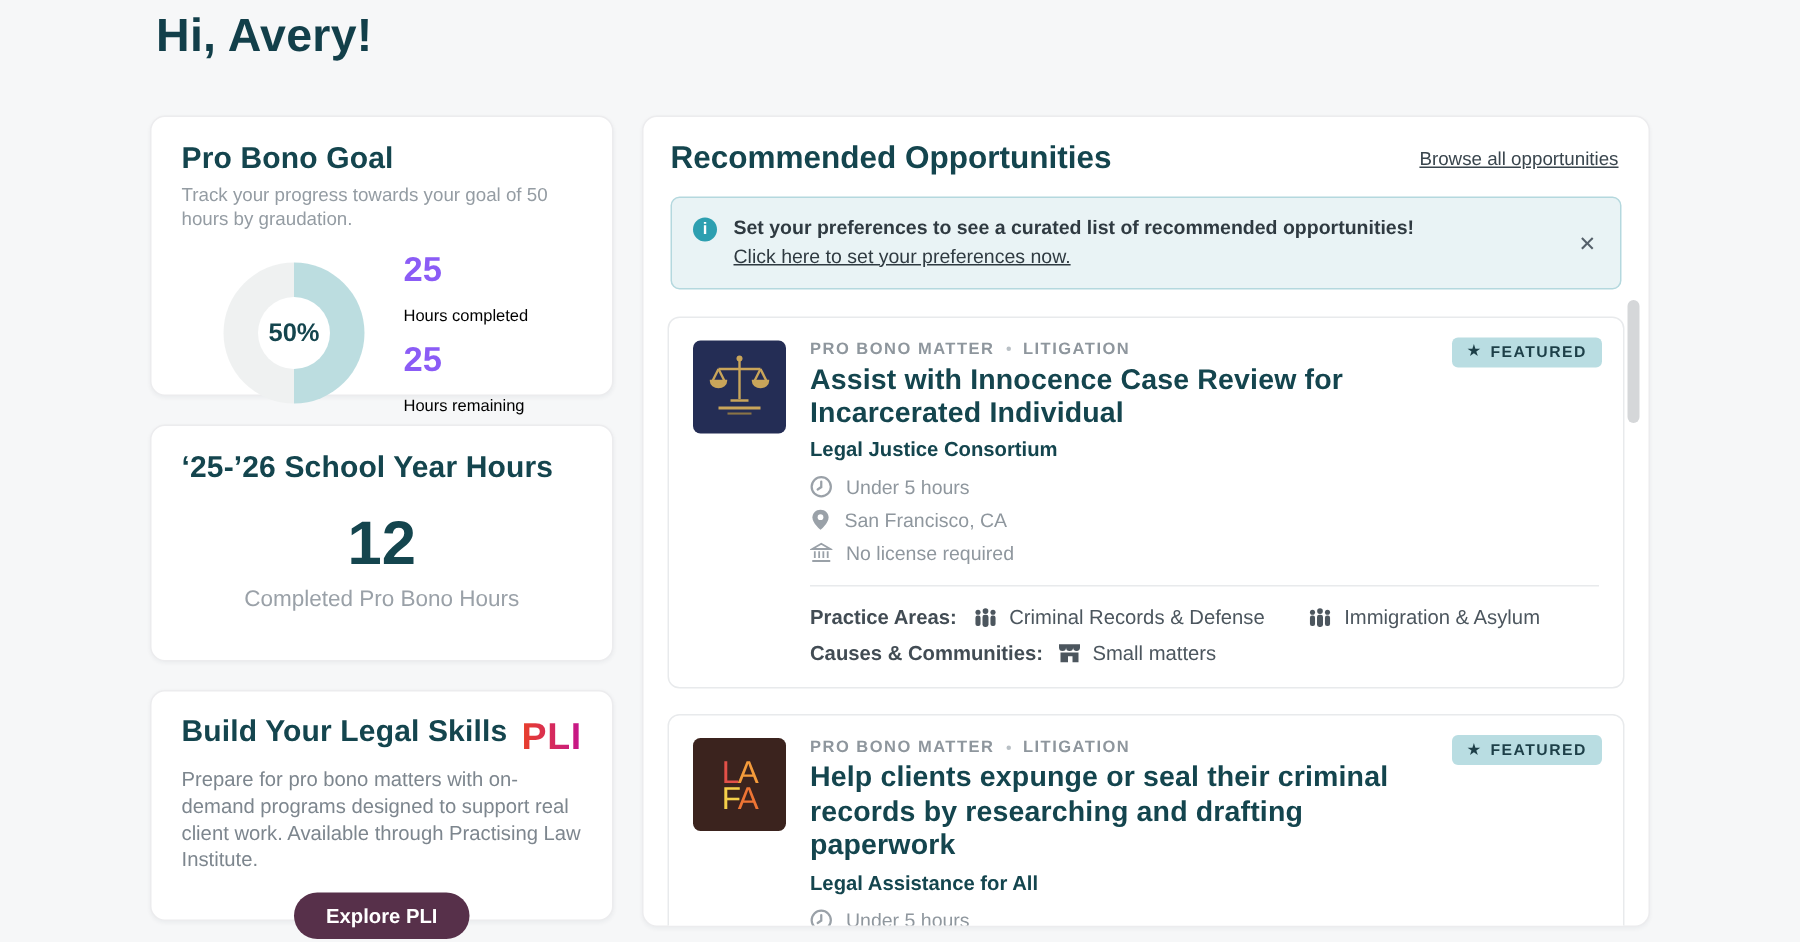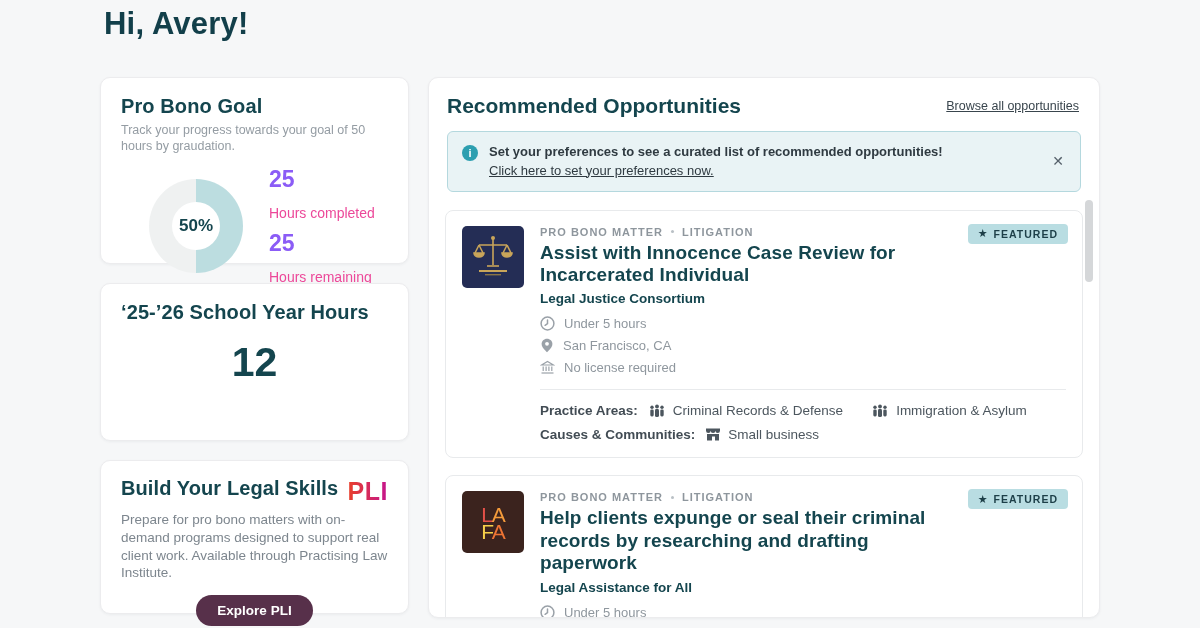--- a/index.html
+++ b/index.html
@@ -18,21 +18,21 @@
 
   .card-title { font-size:20px; font-weight:800; color:#14454e; letter-spacing:.1px; }
   .card-sub { font-size:12.5px; color:#949ca3; line-height:1.3; margin-top:4px; }
 
   .goal-row { display:flex; align-items:center; gap:26px; margin-top:13px; margin-left:28px; }
   .donut { width:94px; height:94px; border-radius:50%; background:conic-gradient(#bcdde0 0 50%, #eff1f1 0); position:relative; flex:0 0 auto; }
   .donut::after { content:""; position:absolute; inset:23px; background:#fff; border-radius:50%; }
   .donut-label { position:absolute; inset:0; display:flex; align-items:center; justify-content:center; font-size:17px; font-weight:800; color:#14454e; z-index:2; }
   .goal-stats { display:flex; flex-direction:column; gap:11px; }
   .stat-value { font-size:23px; font-weight:800; color:#8b5cf6; line-height:1; }
-  .stat-label { font-size:14px; color:#ec4899; margin-top:14px; }
+  .stat-label { font-size:11px; color:#000000; margin-top:14px; }
 
   .school-center { text-align:center; margin-top:16px; }
   .school-value { font-size:41px; font-weight:800; color:#14454e; line-height:1.1; }
   .school-label { font-size:15px; color:#9aa1a8; margin-top:6px; }
 
   .skills-head { display:flex; justify-content:space-between; align-items:flex-start; }
   .pli-logo { font-size:25px; font-weight:900; letter-spacing:.5px; background:linear-gradient(90deg,#e8402a,#c4148e); -webkit-background-clip:text; background-clip:text; color:transparent; line-height:1; margin-top:2px; }
   .skills-body { font-size:13.5px; color:#7d868e; line-height:1.32; margin-top:7px; }
   .skills-btn-row { text-align:center; margin-top:13px; }
   .explore-btn { display:inline-block; background:#57304a; color:#fff; border:none; border-radius:17px; padding:8px 21px; font-size:13.5px; font-weight:700; font-family:"Liberation Sans", sans-serif; cursor:pointer; }
@@ -105,20 +105,21 @@
           <div class="stat-label">Hours remaining</div>
         </div>
       </div>
     </div>
   </section>
 
   <section class="card school-card">
     <div class="card-title">‘25-’26 School Year Hours</div>
     <div class="school-center">
       <div class="school-value">12</div>
+      <div class="school-label">Completed Pro Bono Hours</div>
     </div>
   </section>
 
   <section class="card skills-card">
     <div class="skills-head">
       <div class="card-title">Build Your Legal Skills</div>
       <div class="pli-logo">PLI</div>
     </div>
     <div class="skills-body">Prepare for pro bono matters with on-demand programs designed to support real client work. Available through Practising Law Institute.</div>
     <div class="skills-btn-row">
@@ -236,21 +237,21 @@
             </div>
             <div class="tag-row">
               <span class="tag-label">Causes &amp; Communities:</span>
               <span class="tag-item">
                 <svg width="16" height="15" viewBox="0 0 16 15">
                   <g fill="#4c565e">
                     <path d="M1 1.5 h14 v2.2 a2.3 2.3 0 0 1 -4.6 0 a2.3 2.3 0 0 1 -4.7 0 a2.3 2.3 0 0 1 -4.7 0 z"></path>
                     <path d="M2 7 h12 v6.5 h-4 v-4 h-3 v4 H2 z"></path>
                   </g>
                 </svg>
-                <span>Small business</span>
+                <span>Small matters</span>
               </span>
             </div>
           </div>
         </div>
       </article>
 
       <article class="opp-card">
         <div class="featured-badge">
           <span class="featured-star">★</span>
           <span class="featured-text">FEATURED</span>

